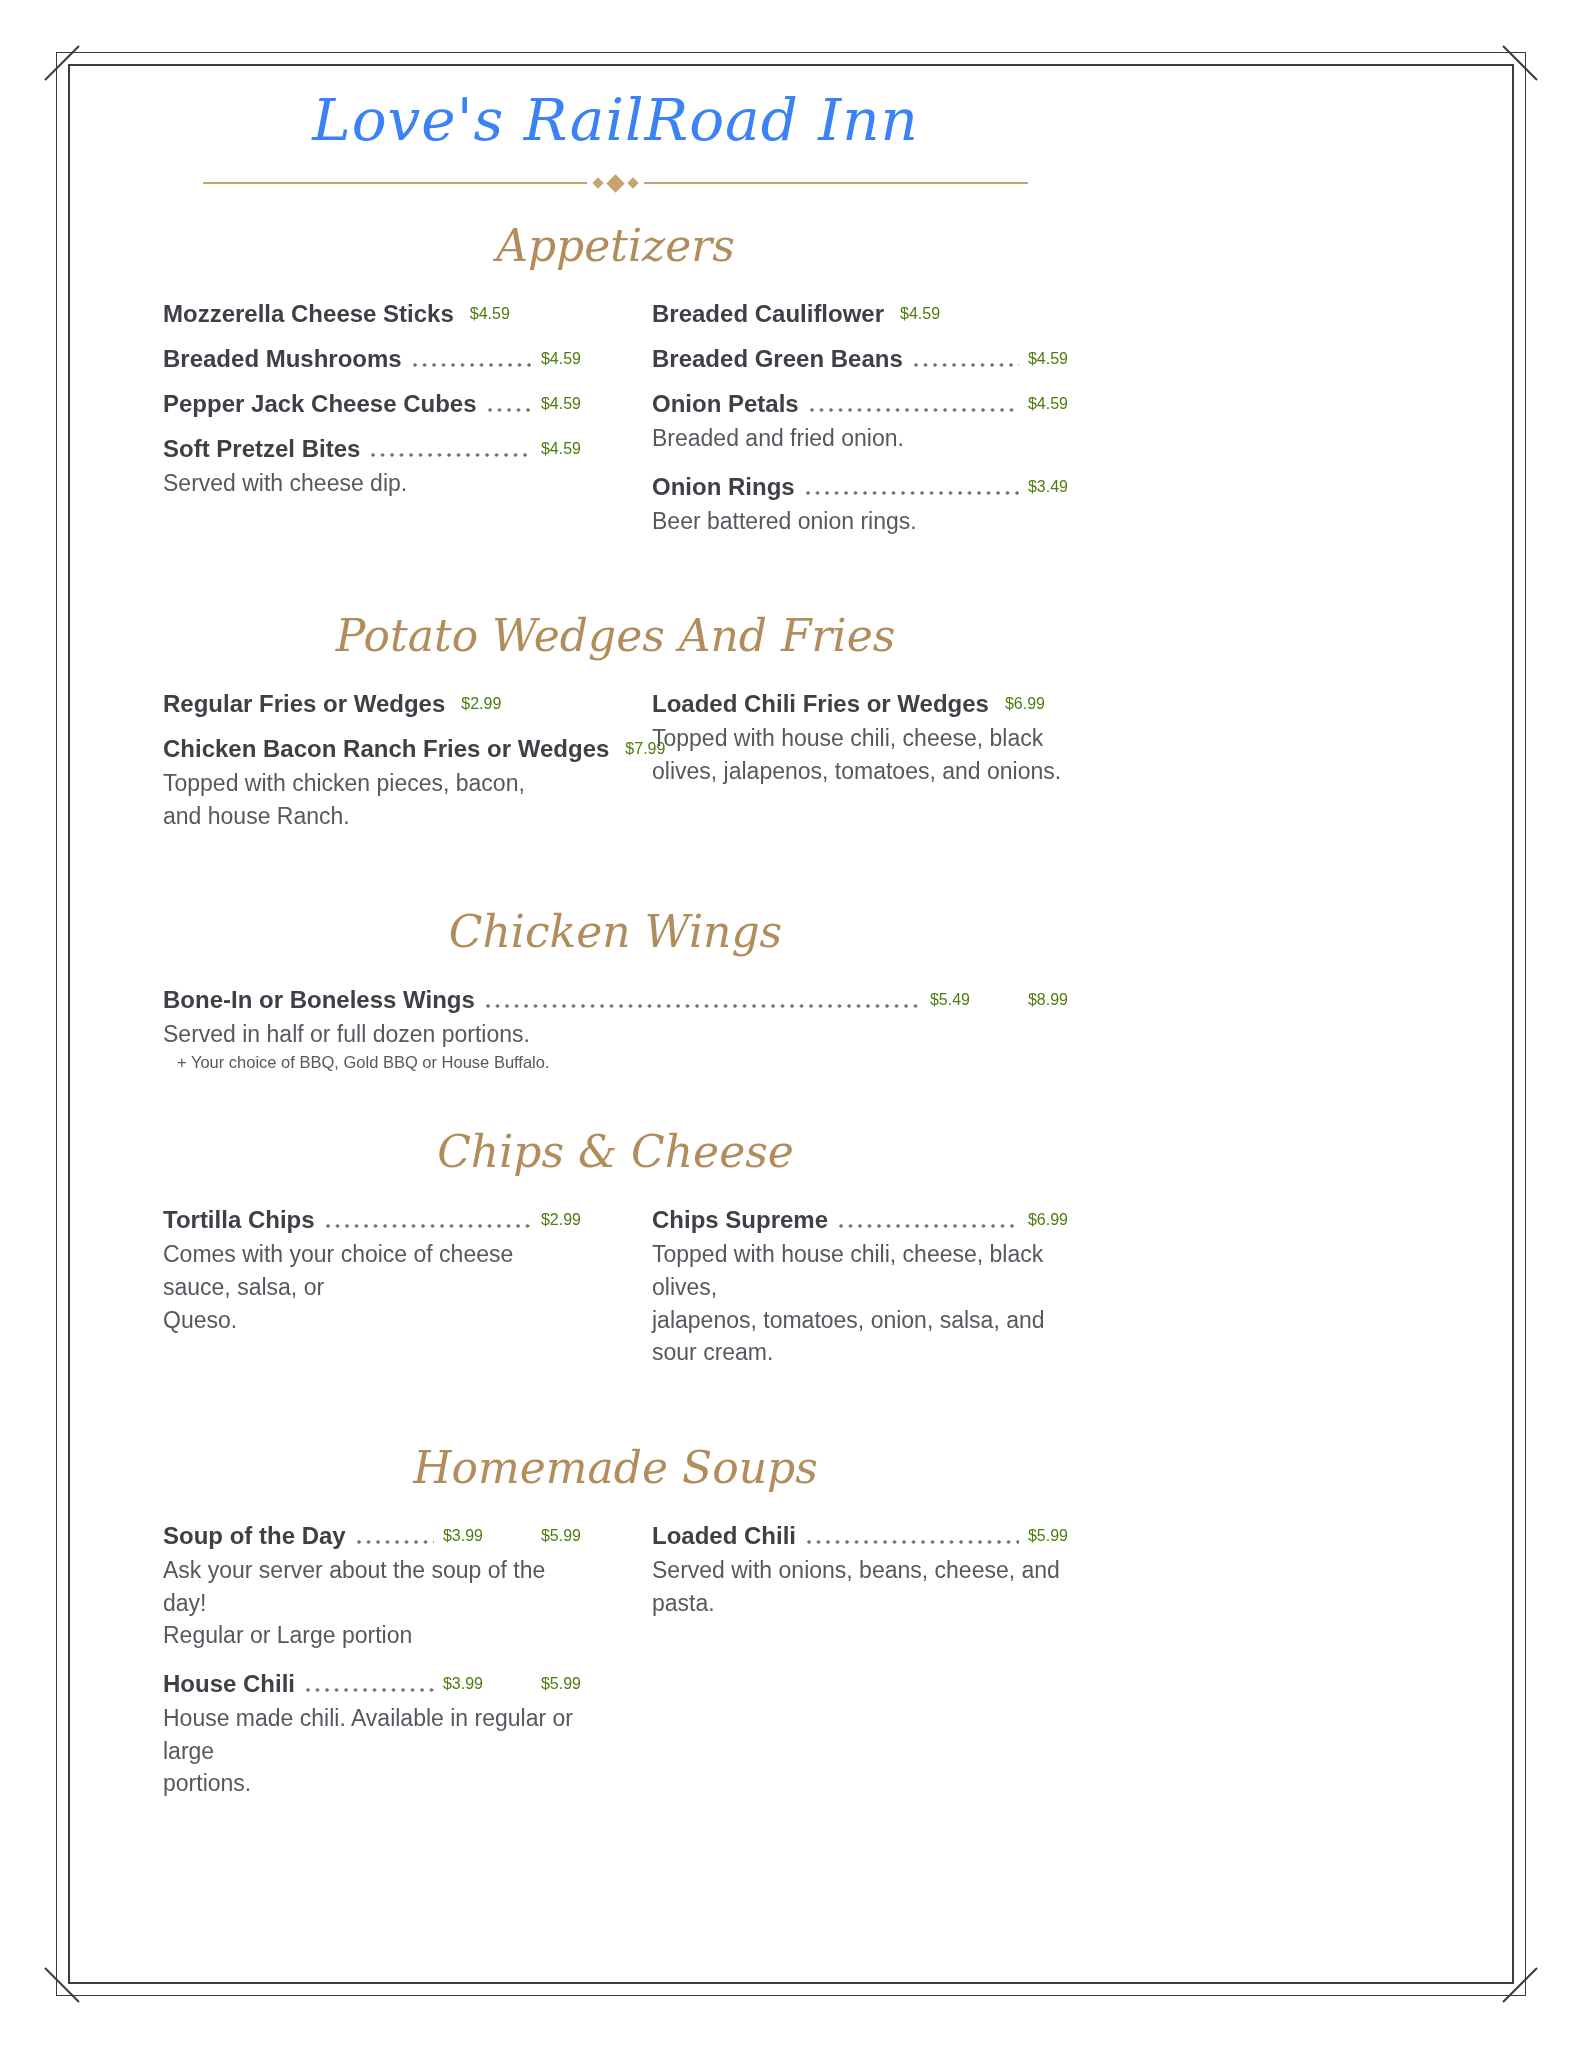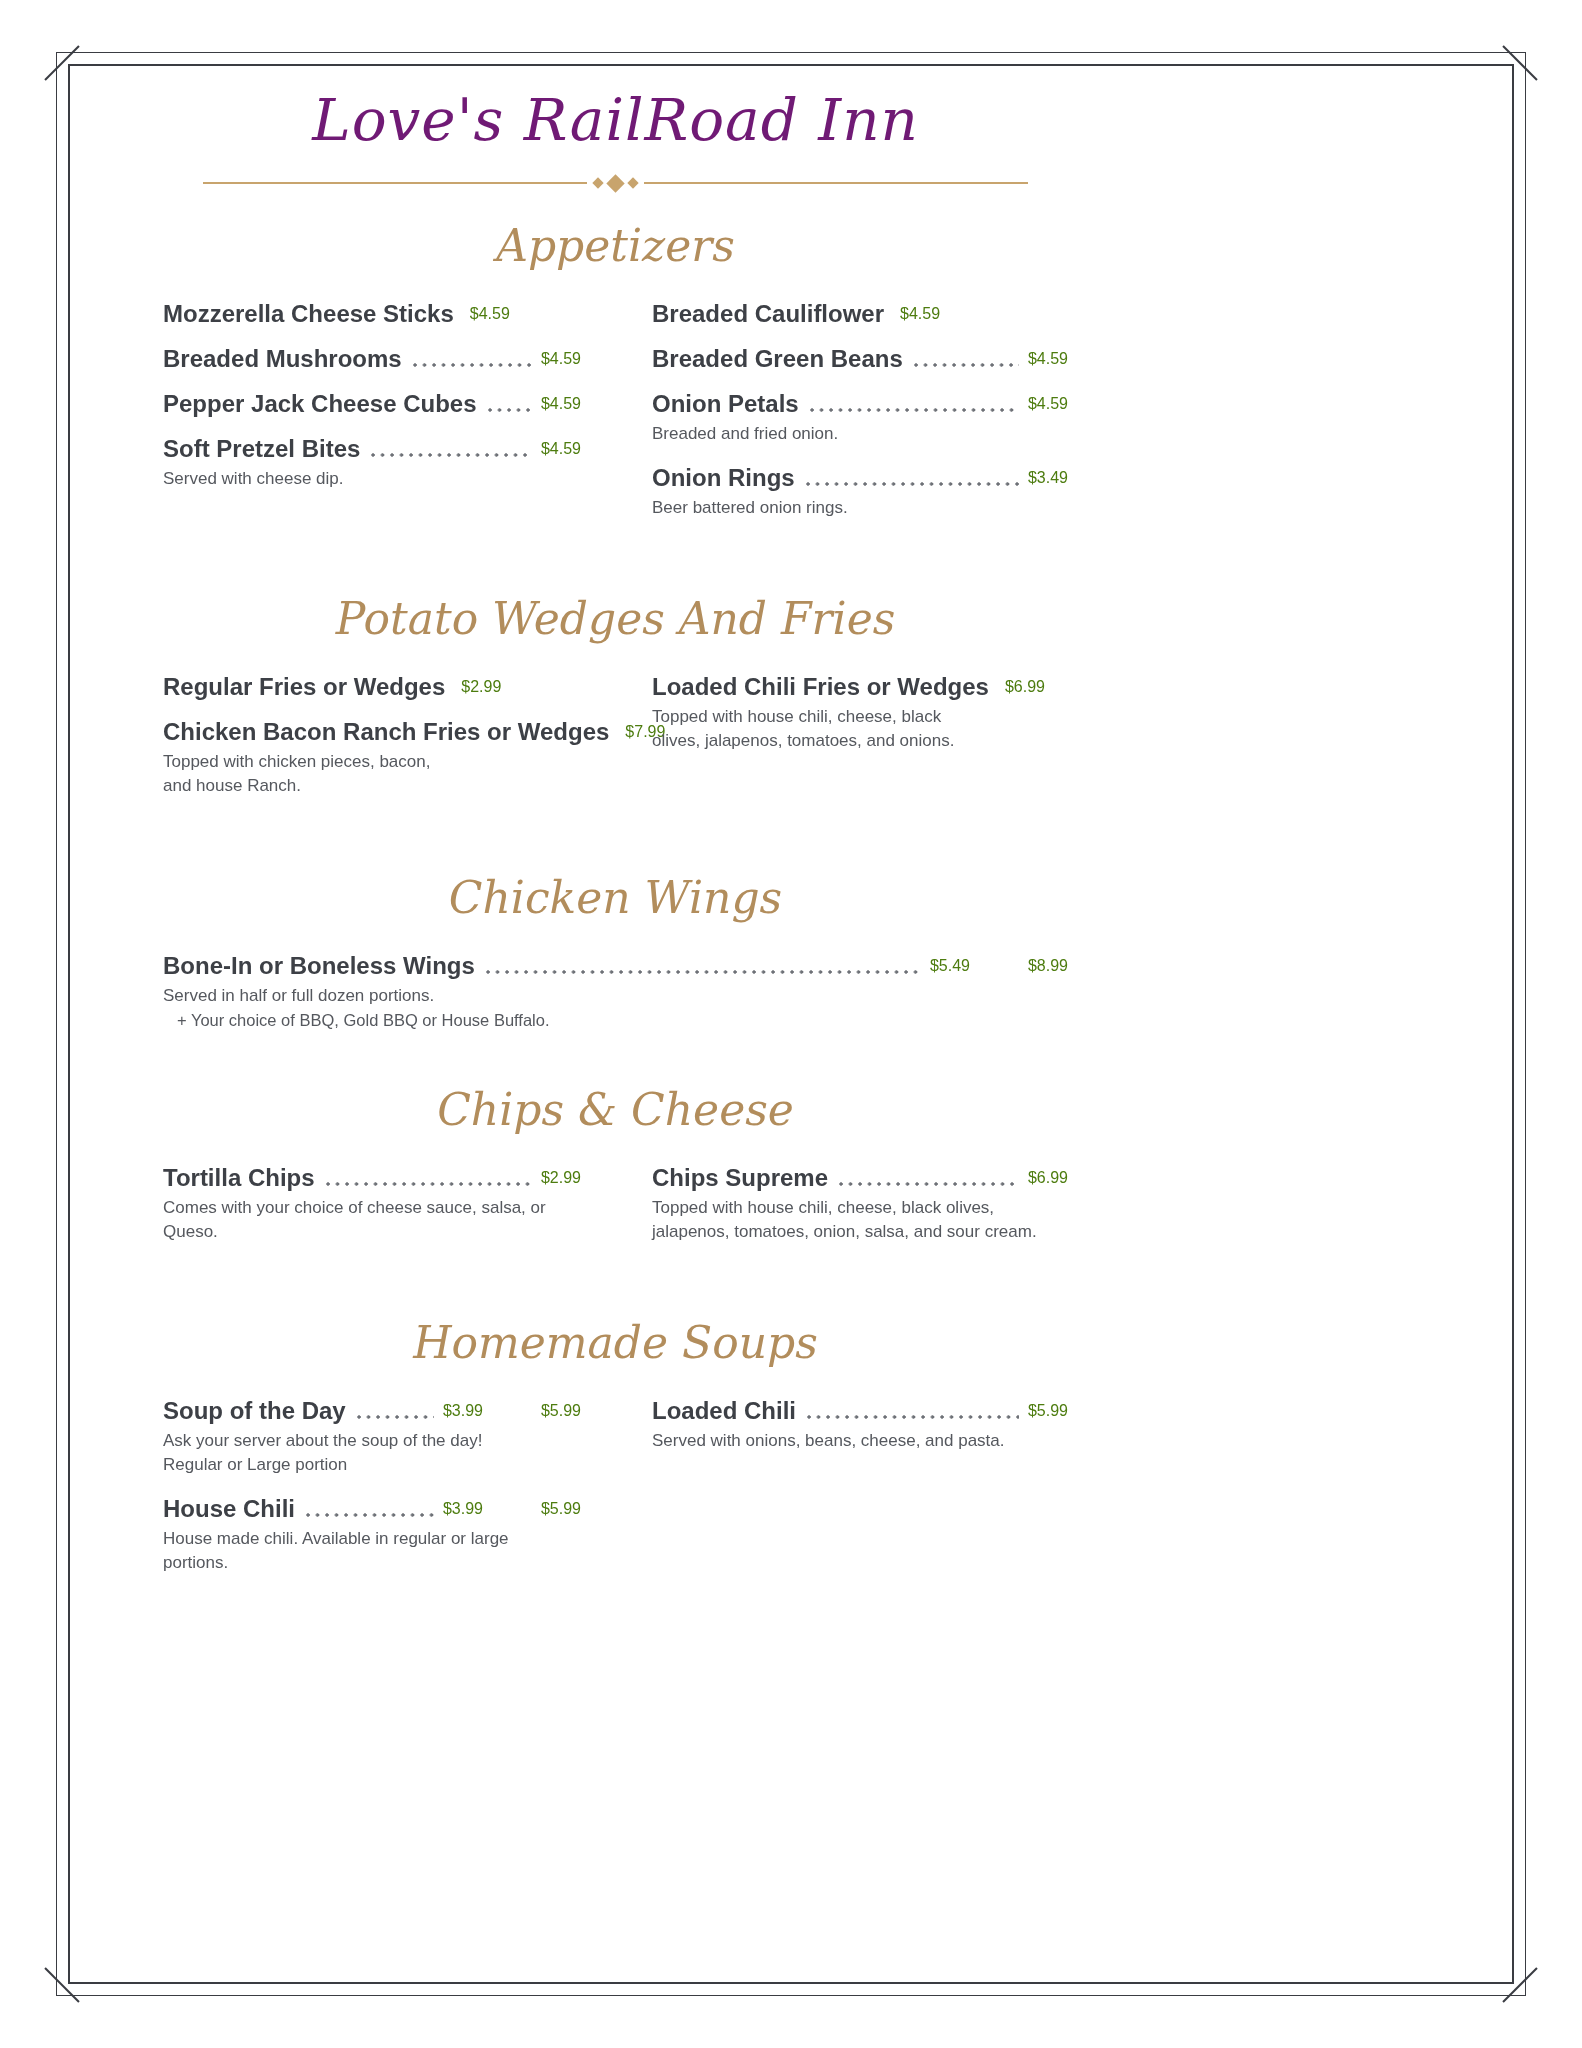--- a/index.html
+++ b/index.html
@@ -36,21 +36,21 @@
   
   .content {
     position: absolute; left: 163px; top: 86px; width: 905px;
   }
   .title {
     font-family: "DejaVu Serif", serif;
     font-style: italic;
     font-weight: 400;
     font-size: 58px;
     letter-spacing: 1px;
-    color: #701a75;
+    color: #3b82f6;
     text-align: center;
     margin: 0;
   }
   .divider {
     display: flex; align-items: center; gap: 7px;
     margin: 22px 40px 0 40px;
     height: 14px;
   }
   .dline { flex: 1; height: 2px; background: var(--divider-gold, #c8a46d); }
   .gem   { background: var(--divider-gold, #c8a46d); transform: rotate(45deg); flex: 0 0 auto; }
@@ -95,21 +95,21 @@
   .leader {
     flex: 1 1 auto;
     height: 4px;
     margin: 0 9px 5px 11px;
     background-image: radial-gradient(circle at 2px 2px, #6e7177 1.45px, transparent 1.9px);
     background-size: 9.5px 4px;
     background-repeat: repeat-x;
     background-position: left bottom;
   }
   .desc {
-    font-size: 17px;
+    font-size: 23px;
     line-height: 1.42;
     color: var(--text-gray, #55585e);
     margin-top: 5px;
     white-space: pre-line;
   }
   .note {
     font-size: 16.5px;
     color: var(--text-gray, #55585e);
     margin-top: 3px;
     margin-left: 14px;

